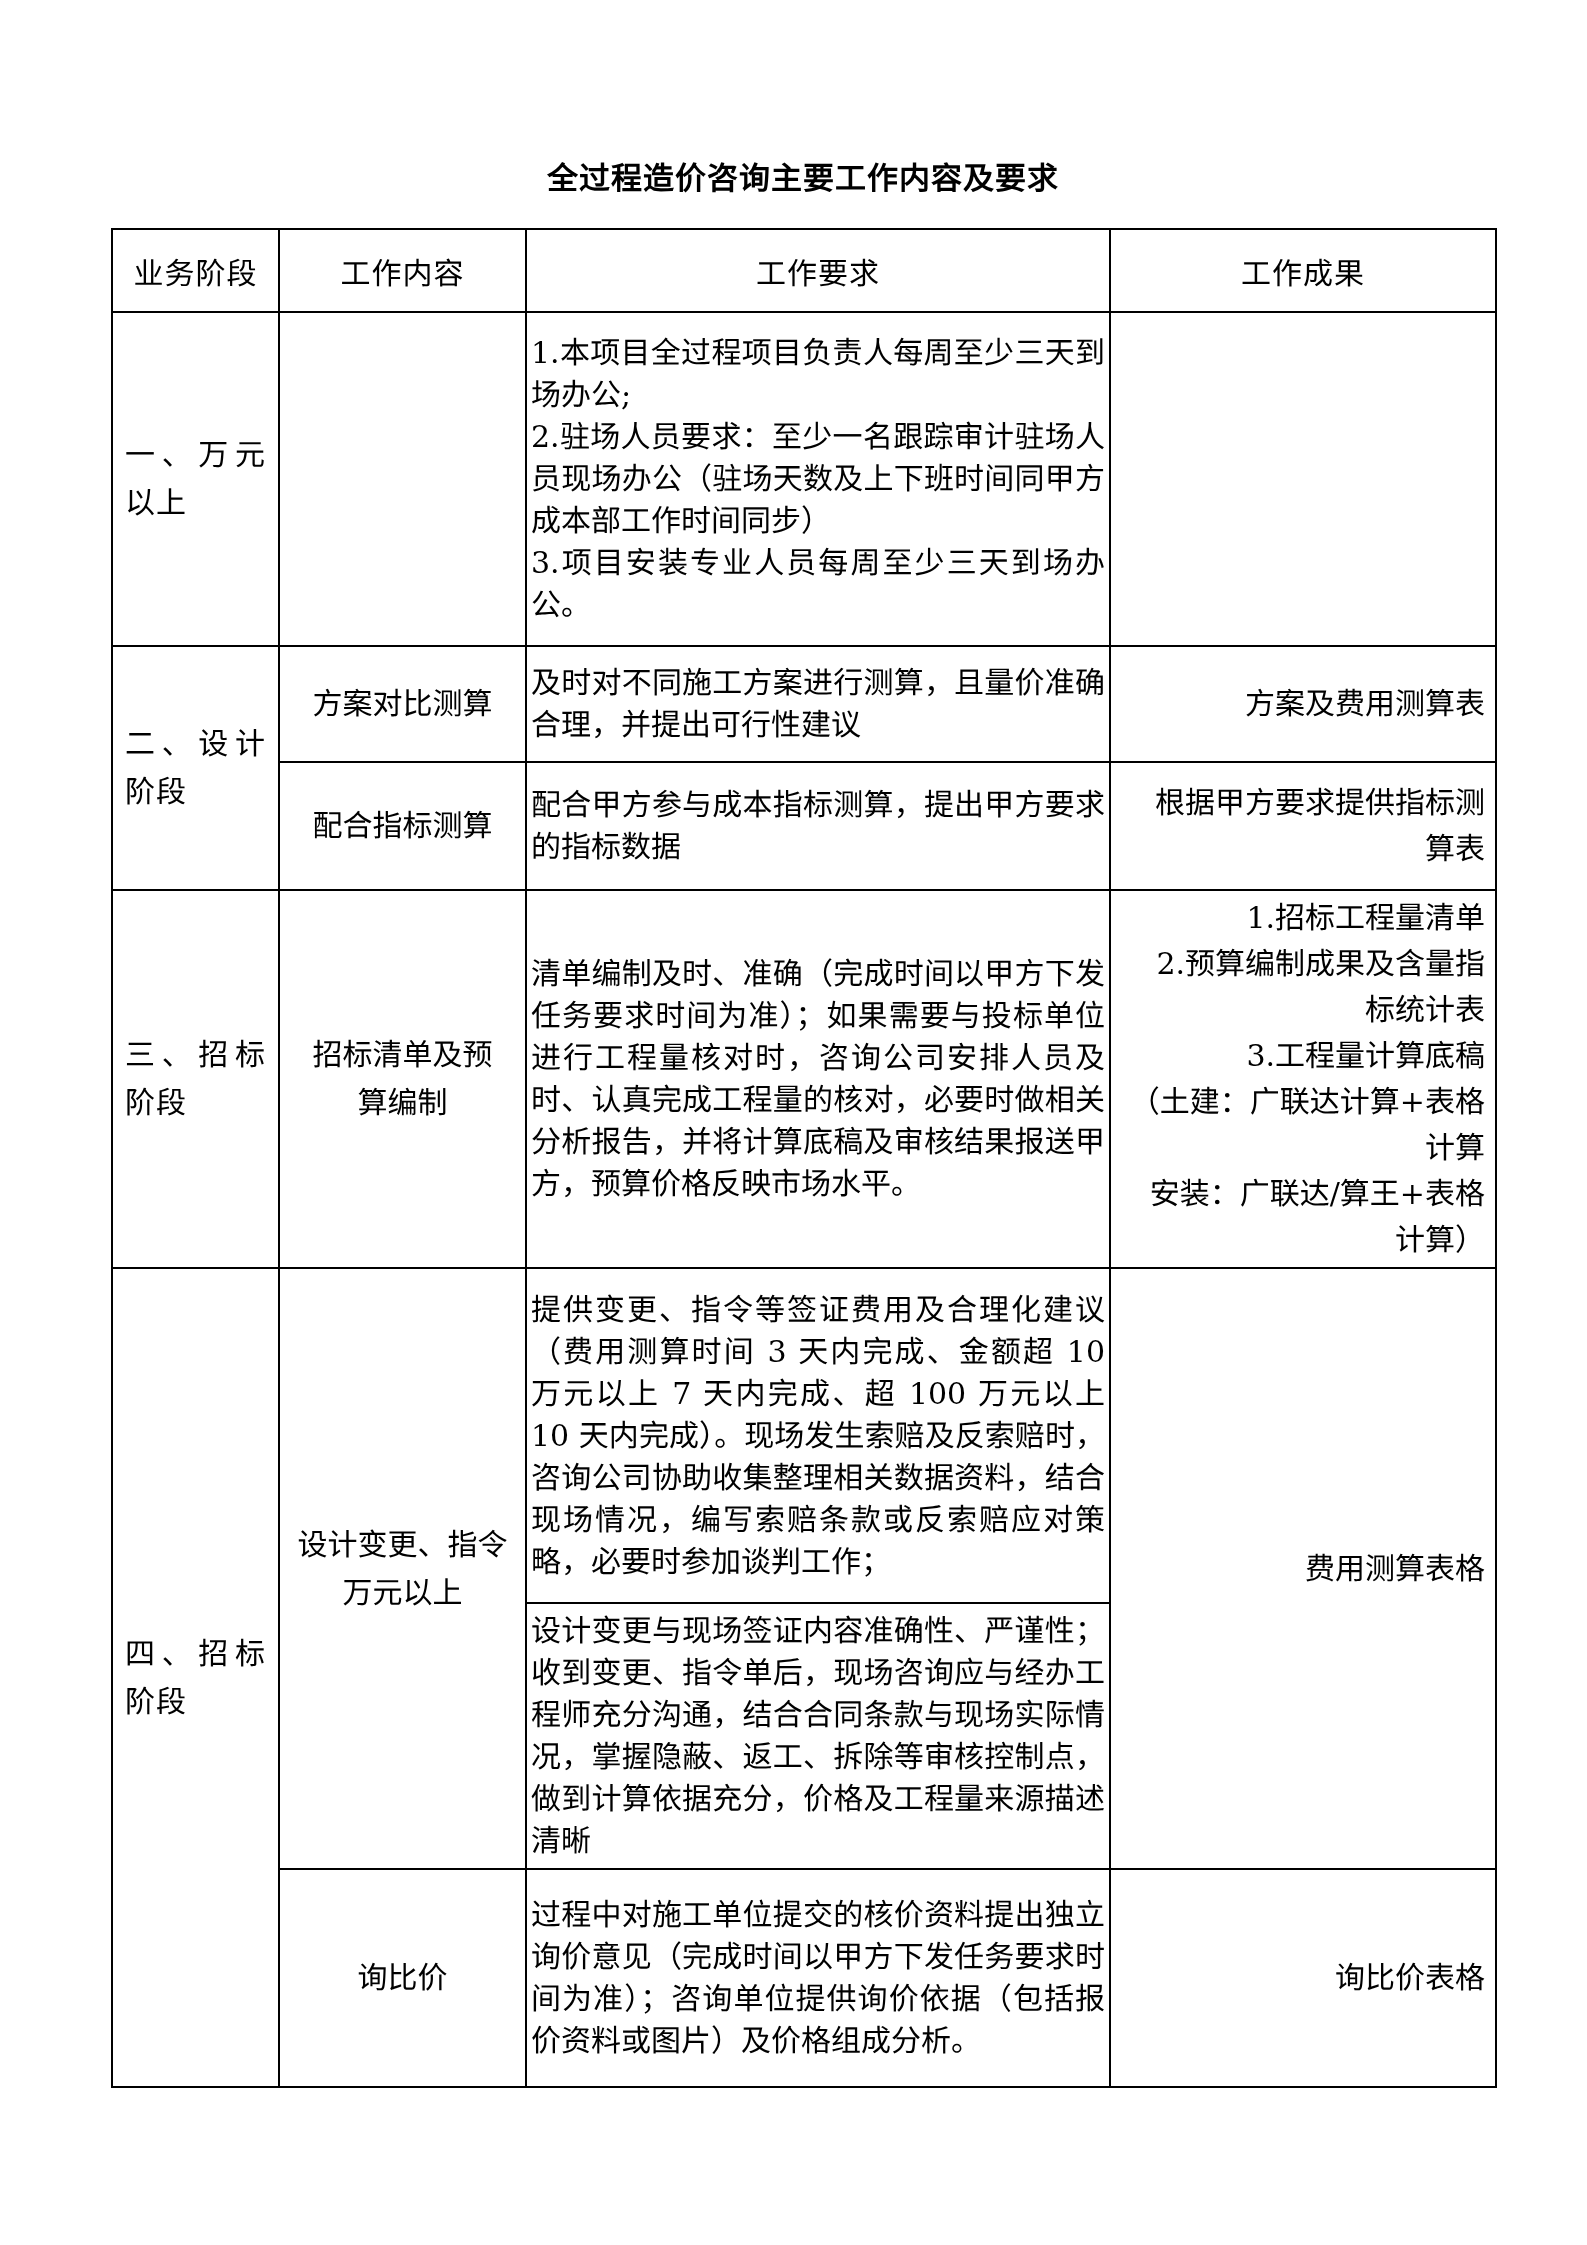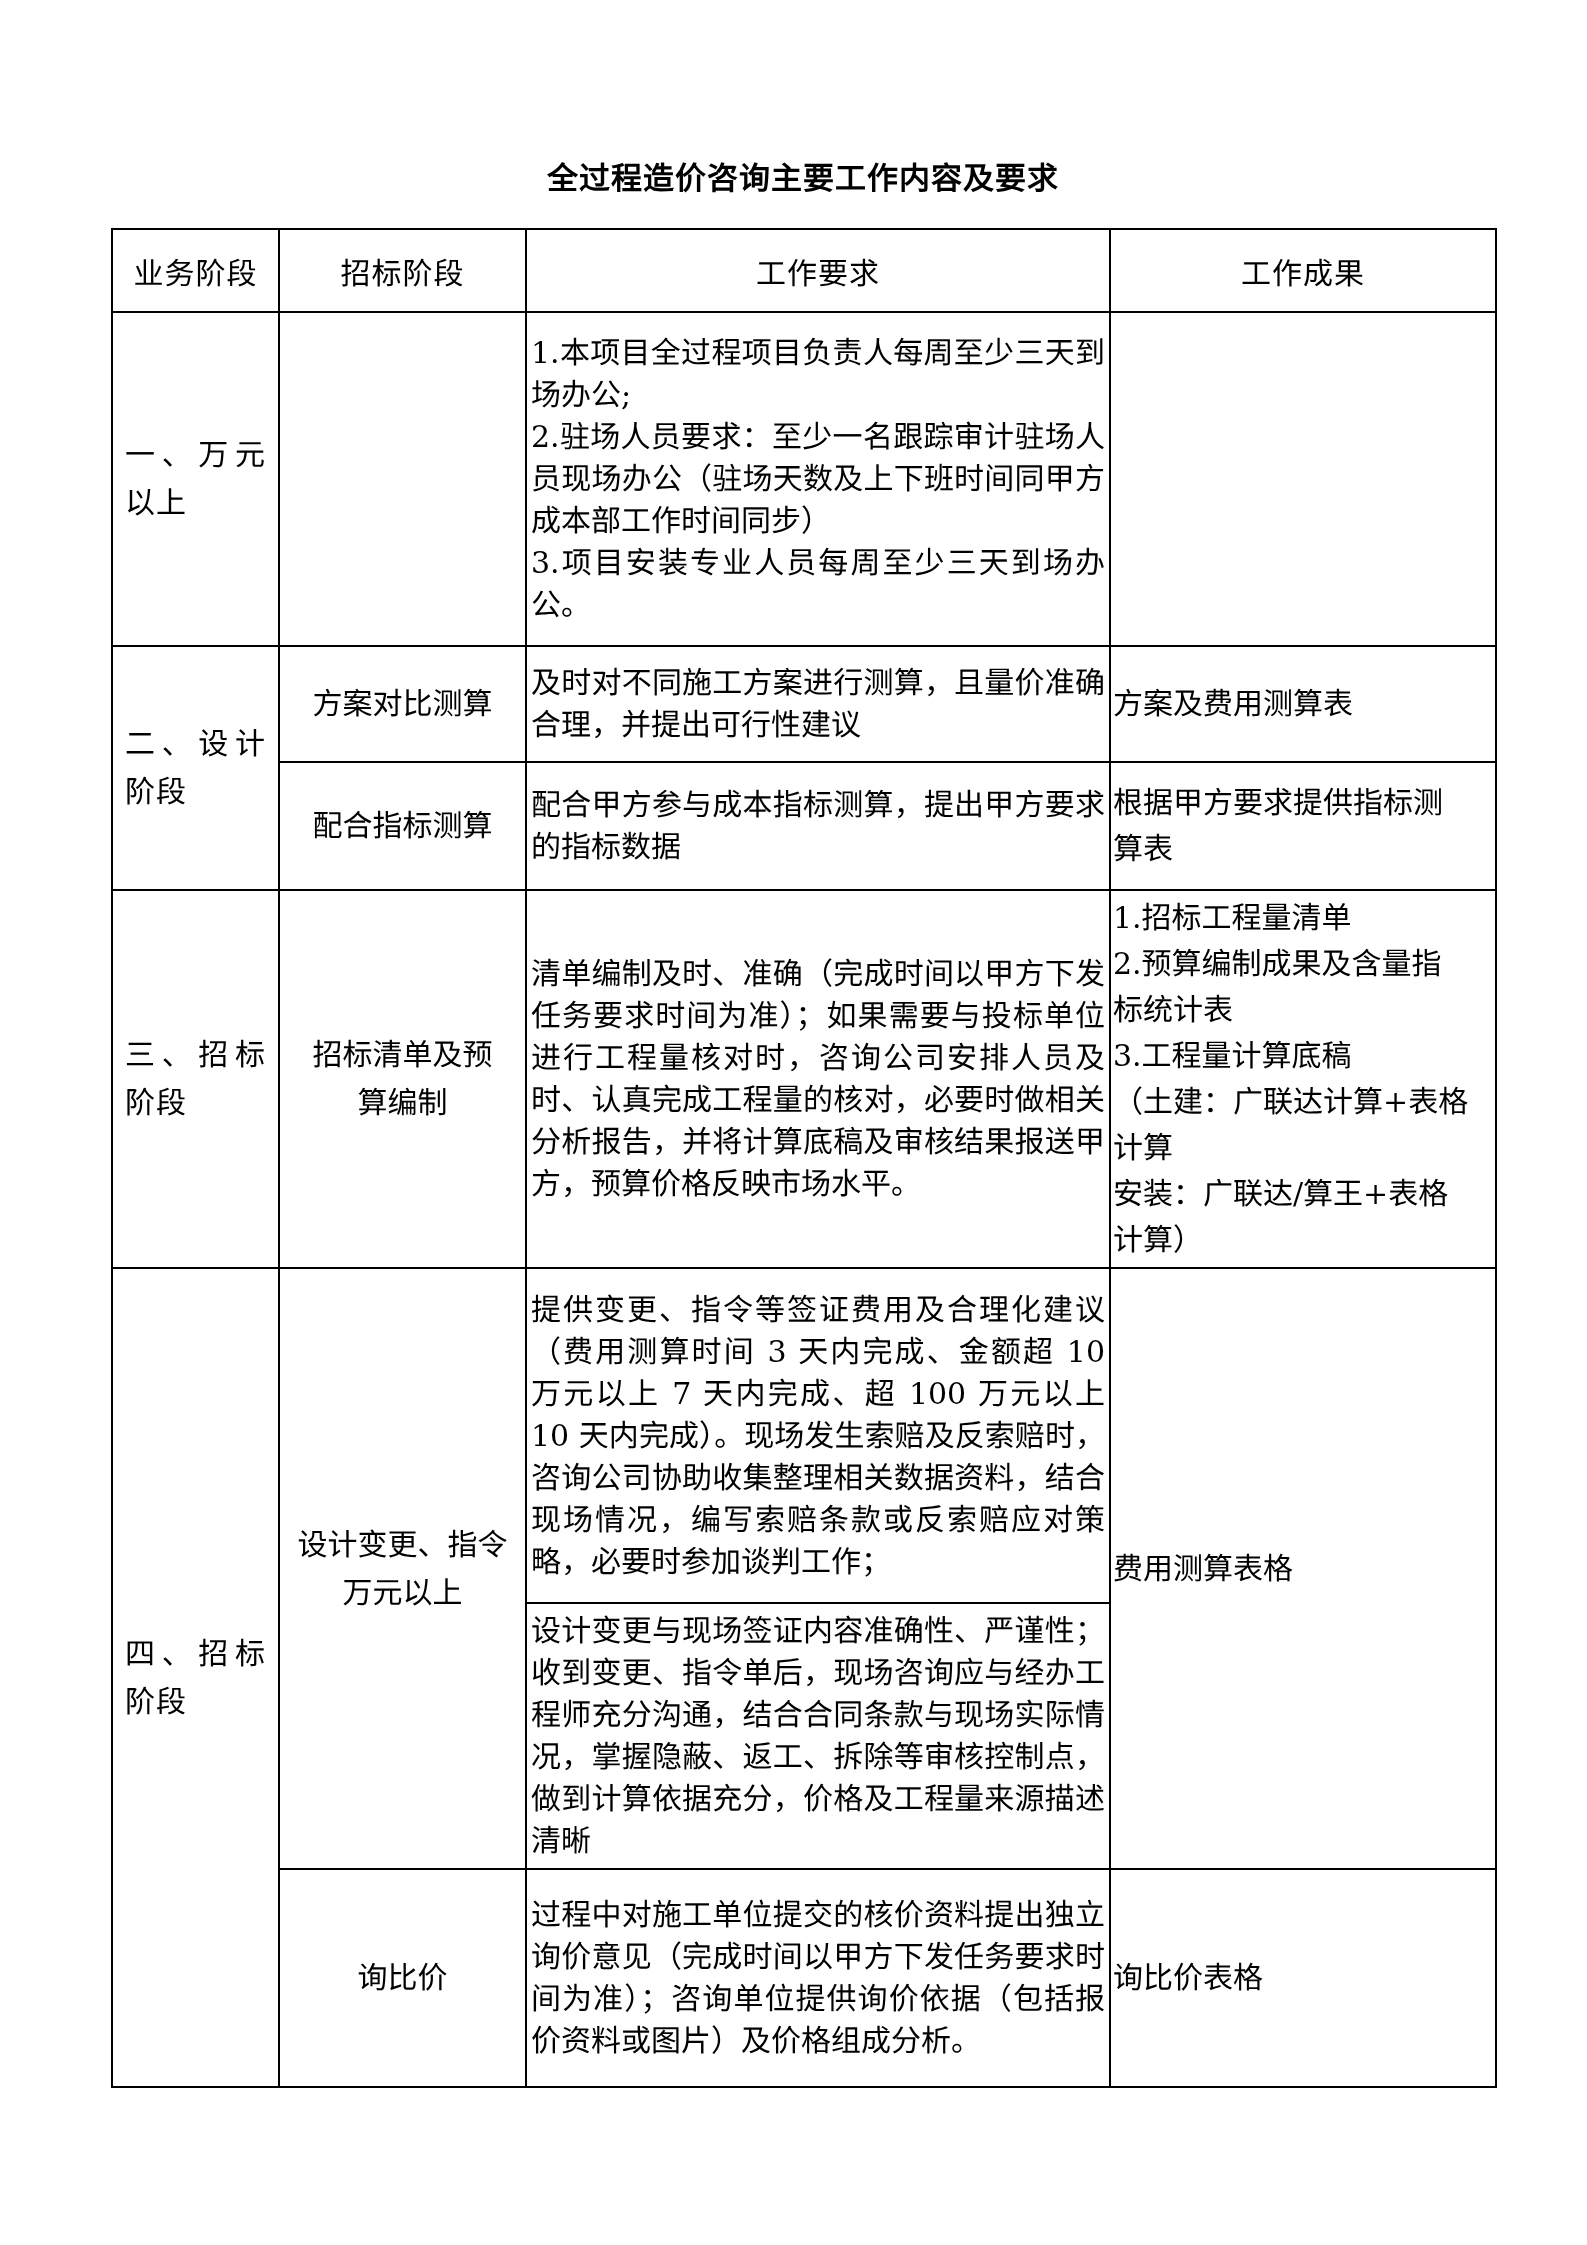--- a/index.html
+++ b/index.html
@@ -66,23 +66,23 @@
     line-height: 48px;
   }
   td.req-cell {
     text-align: justify;
     text-justify: inter-ideograph;
     white-space: pre-line;
     padding: 6px 4px;
     line-height: 42px;
   }
   td.result-cell {
-    text-align: left;
+    text-align: right;
     white-space: pre-line;
-    padding: 4px 2px;
+    padding: 4px 10px;
     line-height: 46px;
   }
   tr.r-personnel    { height: 334px; }
   tr.r-design-a     { height: 116px; }
   tr.r-design-b     { height: 128px; }
   tr.r-bidding      { height: 323px; }
   tr.r-constr-a     { height: 335px; }
   tr.r-constr-b     { height: 264px; }
   tr.r-inquiry      { height: 218px; }
 </style>
@@ -97,21 +97,21 @@
     <colgroup>
       <col style="width:167px">
       <col style="width:247px">
       <col style="width:584px">
       <col style="width:386px">
     </colgroup>
 
     <tbody>
         <tr>
       <th class="col-header">业务阶段</th>
-      <th class="col-header">招标阶段</th>
+      <th class="col-header">工作内容</th>
       <th class="col-header">工作要求</th>
       <th class="col-header">工作成果</th>
     </tr>
 
     <tr class="r-personnel">
       <td class="stage-cell">一、万元以上</td>
       <td class="content-cell"></td>
       <td class="req-cell">1.本项目全过程项目负责人每周至少三天到场办公;
 2.驻场人员要求：至少一名跟踪审计驻场人员现场办公（驻场天数及上下班时间同甲方成本部工作时间同步）
 3.项目安装专业人员每周至少三天到场办公。</td>

